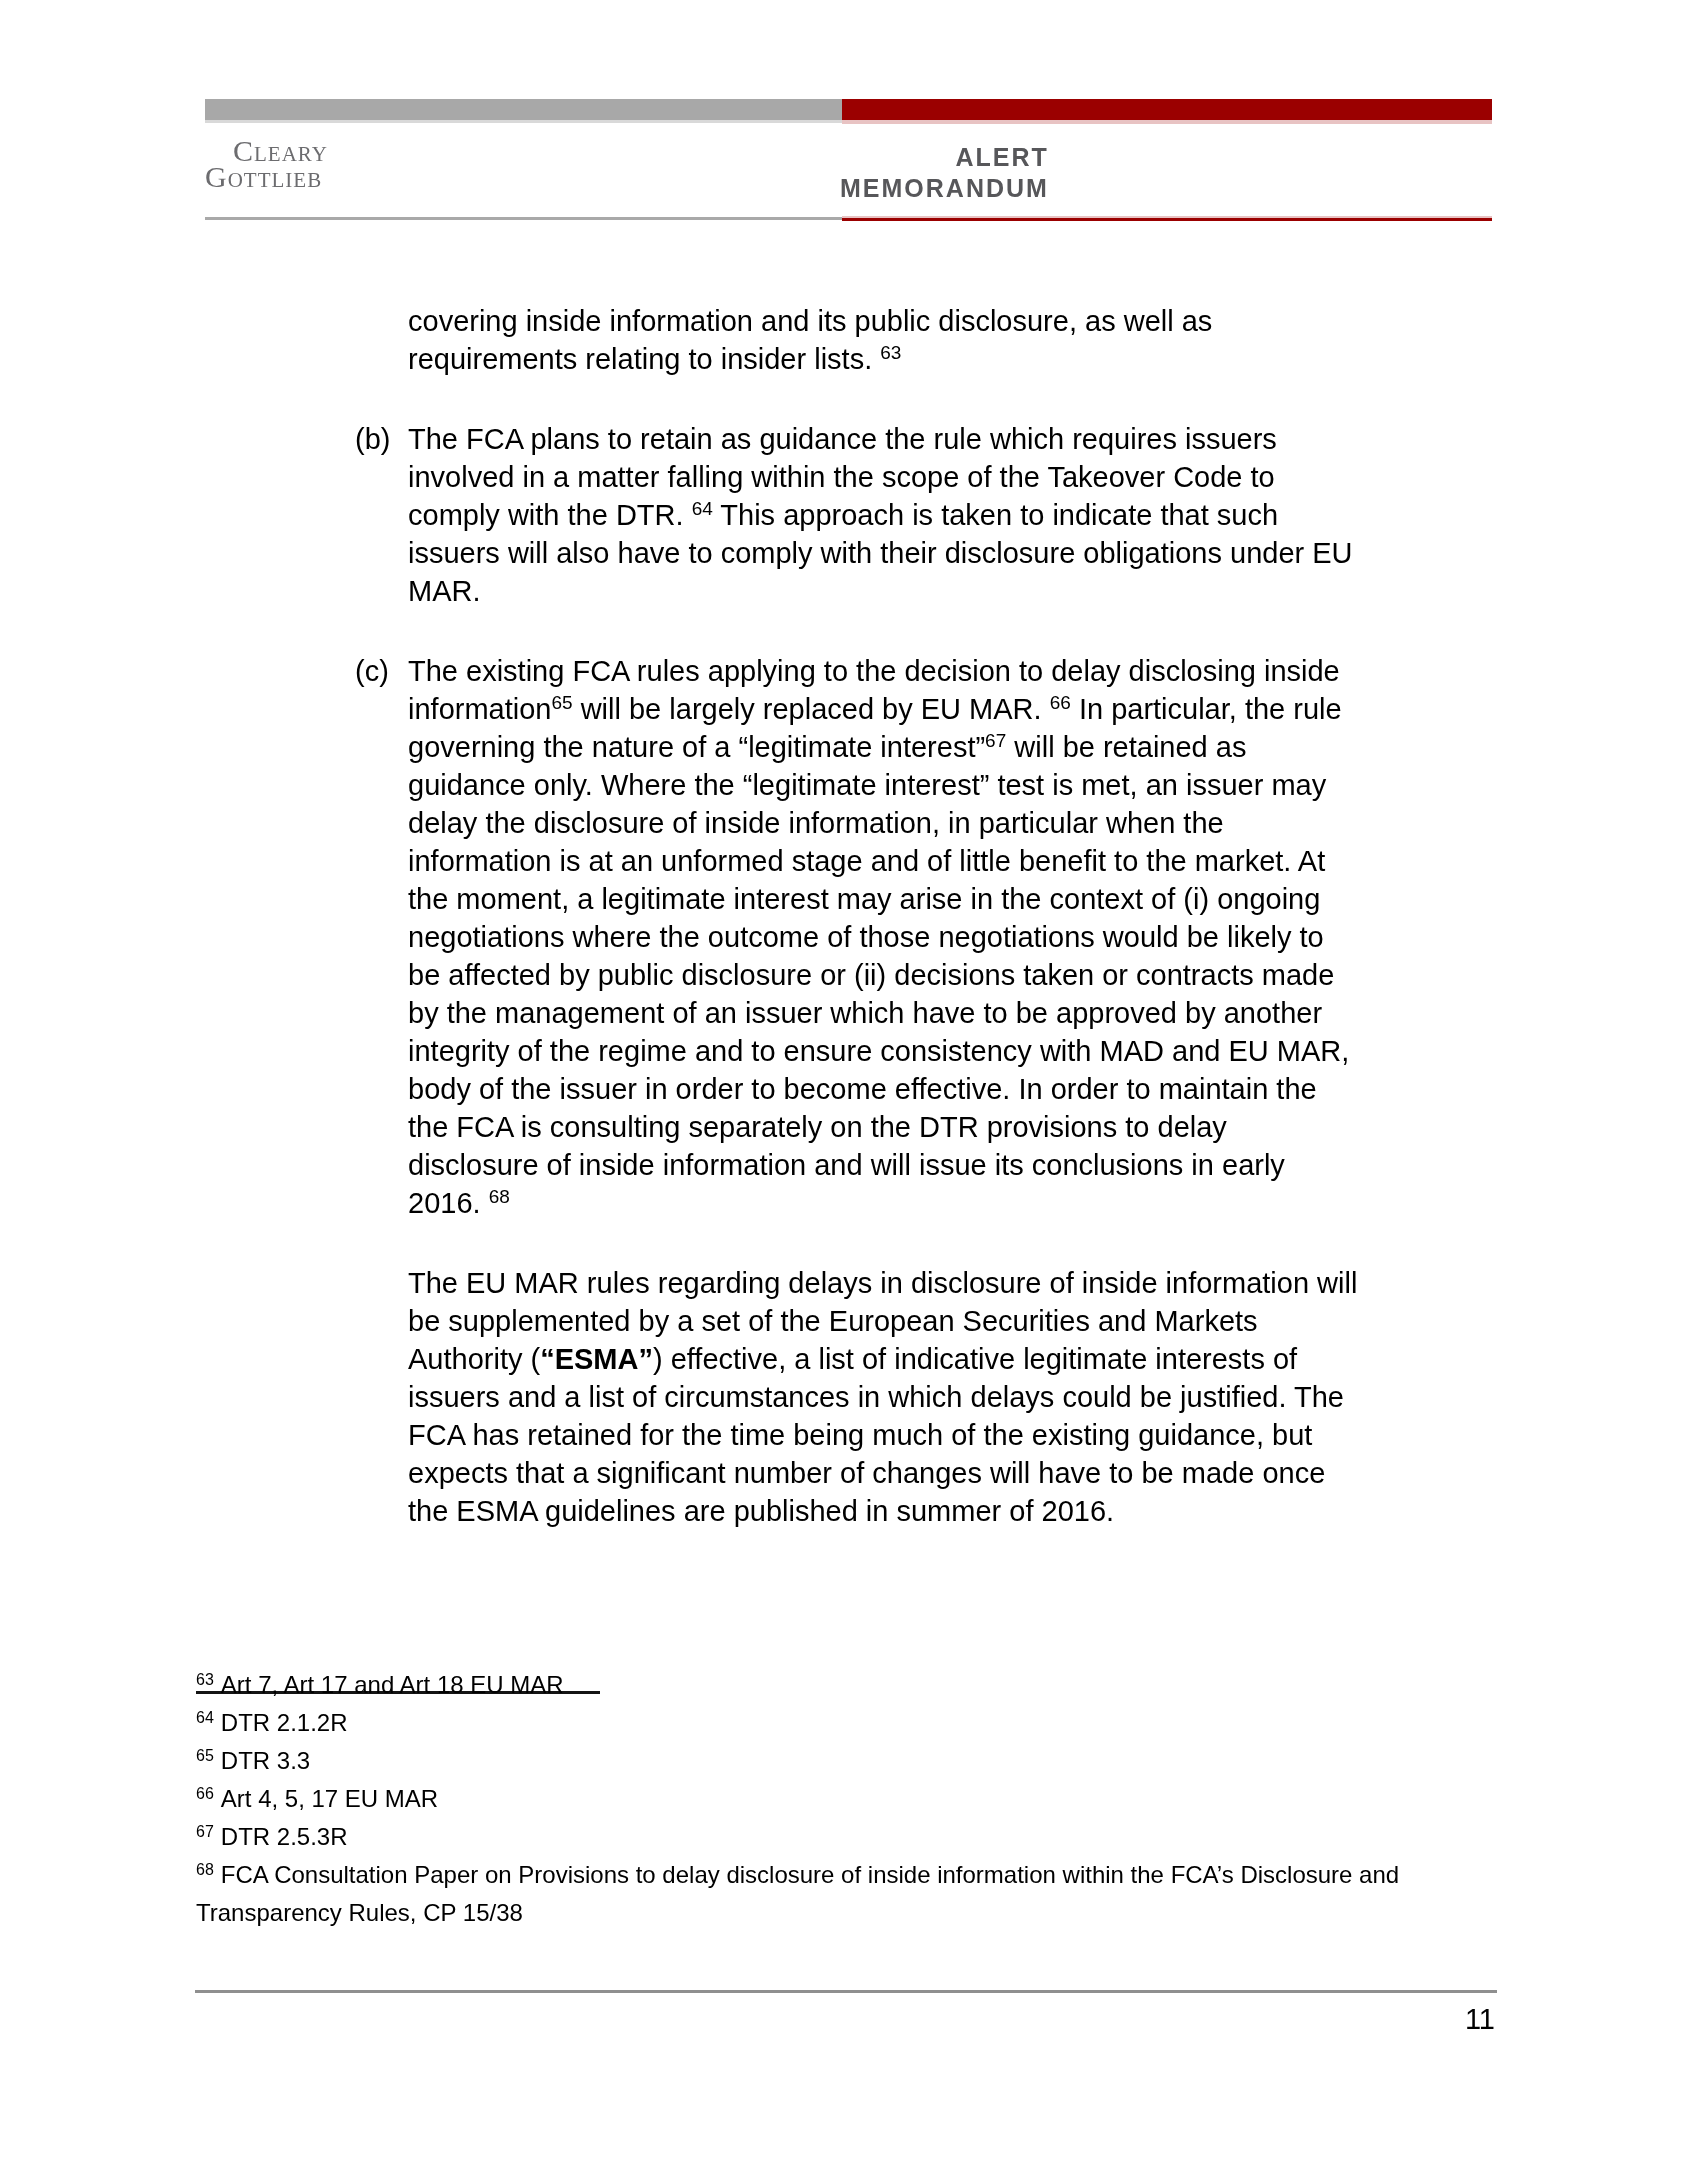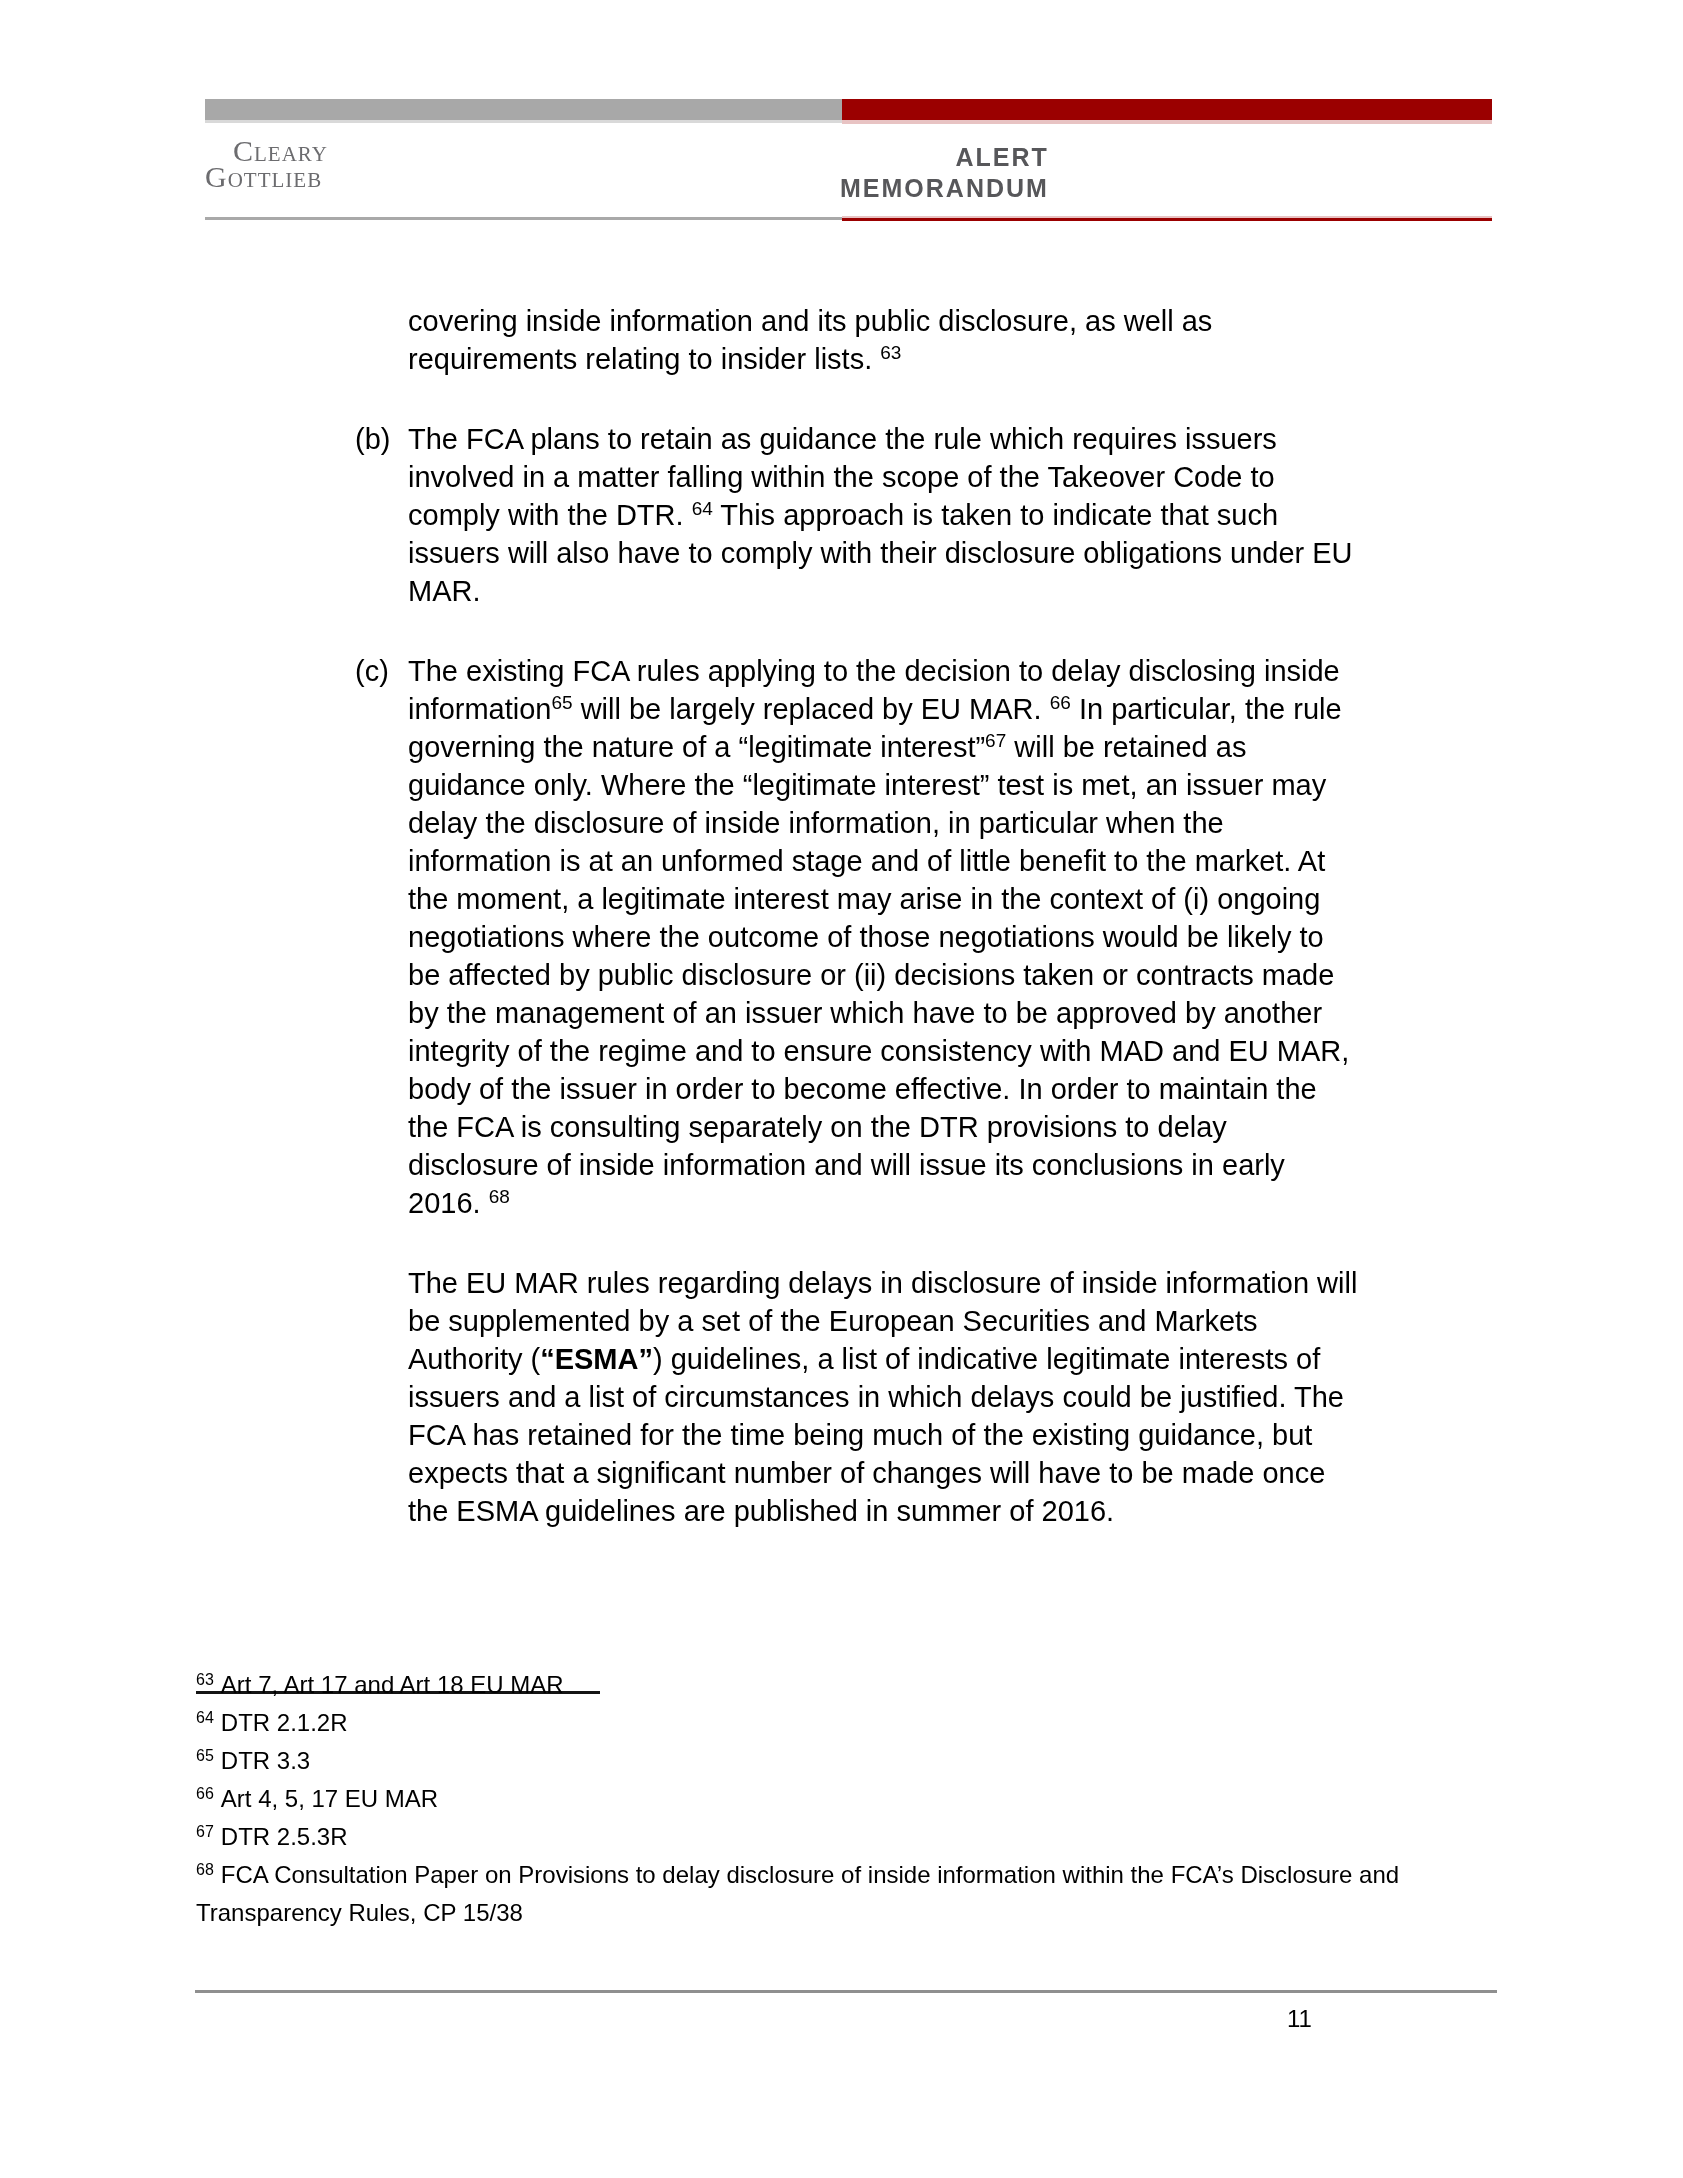--- a/index.html
+++ b/index.html
@@ -48,21 +48,21 @@
   b{font-weight:bold;}
 
   
   .fn-sep{position:absolute;top:1691px;left:196px;width:404px;height:3px;background:#141414;}
   .footnotes{position:absolute;top:1666px;left:196px;font-size:24px;line-height:38px;}
   .footnotes .line{white-space:nowrap;height:38px;}
   .footnotes sup{font-size:16px;line-height:0;position:relative;top:-8px;margin-right:7px;vertical-align:baseline;}
 
   
   .footer-rule{position:absolute;top:1990px;left:195px;width:1302px;height:3px;background:var(--footer_rule_gray);}
-  .page-num{position:absolute;top:2004px;left:1287px;width:208px;font-size:24px;line-height:30px;}
+  .page-num{position:absolute;top:2004px;left:1287px;width:208px;text-align:right;font-size:29px;line-height:30px;}
 </style>
 </head>
 <body>
 
 <div class="page">
 
   <header>
     <div class="topbar">
       <div class="bar-gray"></div>
       <div class="bar-red"></div>
@@ -112,21 +112,21 @@
           <div class="line"><span>by the management of an issuer which have to be approved by another</span></div>
           <div class="line"><span>integrity of the regime and to ensure consistency with MAD and EU MAR,</span></div>
           <div class="line"><span>body of the issuer in order to become effective. In order to maintain the</span></div>
           <div class="line"><span>the FCA is consulting separately on the DTR provisions to delay</span></div>
           <div class="line"><span>disclosure of inside information and will issue its conclusions in early</span></div>
           <div class="line"><span>2016. </span><sup>68</sup></div>
         </div>
         <div class="para">
           <div class="line"><span>The EU MAR rules regarding delays in disclosure of inside information will</span></div>
           <div class="line"><span>be supplemented by a set of the European Securities and Markets</span></div>
-          <div class="line"><span>Authority (</span><b>“ESMA”</b><span>) guidelines, a list of indicative legitimate interests of</span></div>
+          <div class="line"><span>Authority (</span><b>“ESMA”</b><span>) effective, a list of indicative legitimate interests of</span></div>
           <div class="line"><span>issuers and a list of circumstances in which delays could be justified. The</span></div>
           <div class="line"><span>FCA has retained for the time being much of the existing guidance, but</span></div>
           <div class="line"><span>expects that a significant number of changes will have to be made once</span></div>
           <div class="line"><span>the ESMA guidelines are published in summer of 2016.</span></div>
         </div>
       </div>
   </main>
 
   <section>
     <div class="fn-sep"></div>

